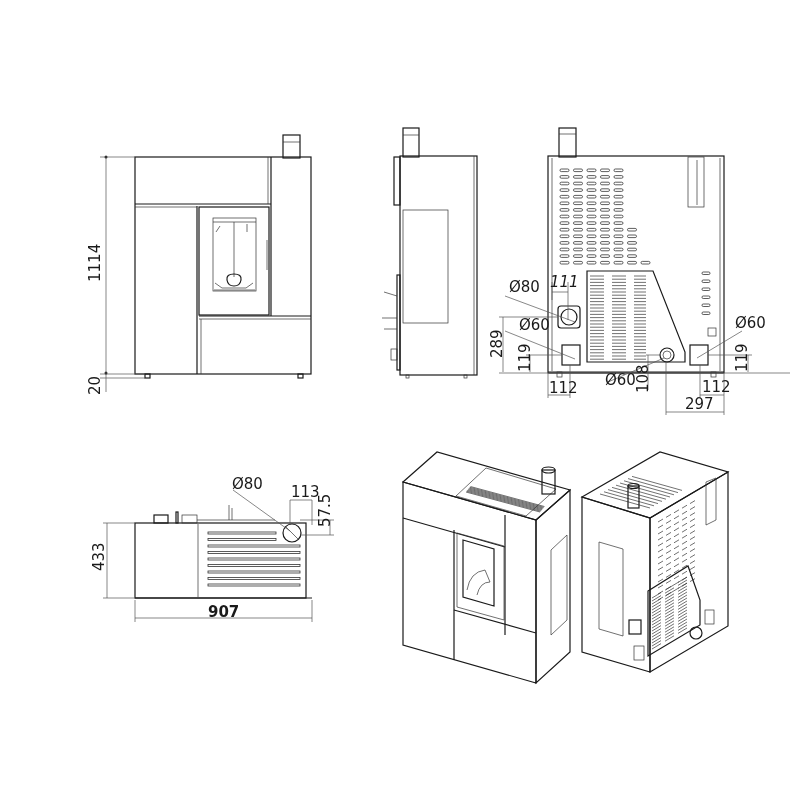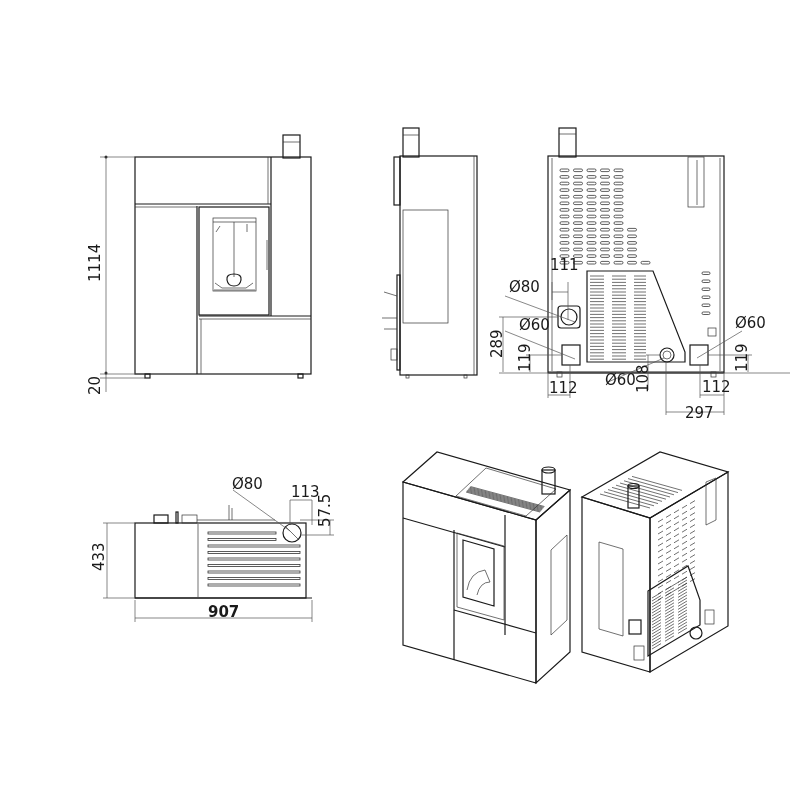--- a/index.html
+++ b/index.html
@@ -549,29 +549,29 @@
     <rect class="thin" x="705" y="610" width="9" height="14"></rect>
 
     <path class="thin" d="M706 482 L716 478 L716 520 L706 525 Z"></path>
   </g>
 </svg>
 
 <div class="lbl rot" style="left:88px; top:282px;">1114</div>
 <div class="lbl rot" style="left:88px; top:395px;">20</div>
 
 <div class="lbl" style="left:509px; top:280px;">Ø80</div>
-<div class="lbl" style="left:550px; top:258px;">111</div>
+<div class="lbl" style="left:550px; top:275px;font-style:italic;">111</div>
 <div class="lbl rot" style="left:490px; top:358px;">289</div>
 <div class="lbl" style="left:519px; top:318px;">Ø60</div>
 <div class="lbl rot" style="left:518px; top:372px;">119</div>
 <div class="lbl" style="left:549px; top:381px;">112</div>
 <div class="lbl" style="left:605px; top:373px;">Ø60</div>
 <div class="lbl rot" style="left:636px; top:393px;">108</div>
 <div class="lbl" style="left:735px; top:316px;">Ø60</div>
 <div class="lbl rot" style="left:735px; top:372px;">119</div>
 <div class="lbl" style="left:702px; top:380px;">112</div>
-<div class="lbl" style="left:685px; top:406px;">297</div>
+<div class="lbl" style="left:685px; top:397px;">297</div>
 
 <div class="lbl" style="left:232px; top:477px;">Ø80</div>
 <div class="lbl" style="left:291px; top:485px;">113</div>
 <div class="lbl rot" style="left:318px; top:527px;">57.5</div>
 <div class="lbl rot" style="left:92px; top:571px;">433</div>
 <div class="lbl" style="left:208px; top:605px;font-weight:bold;">907</div>
 
 </body></html>

